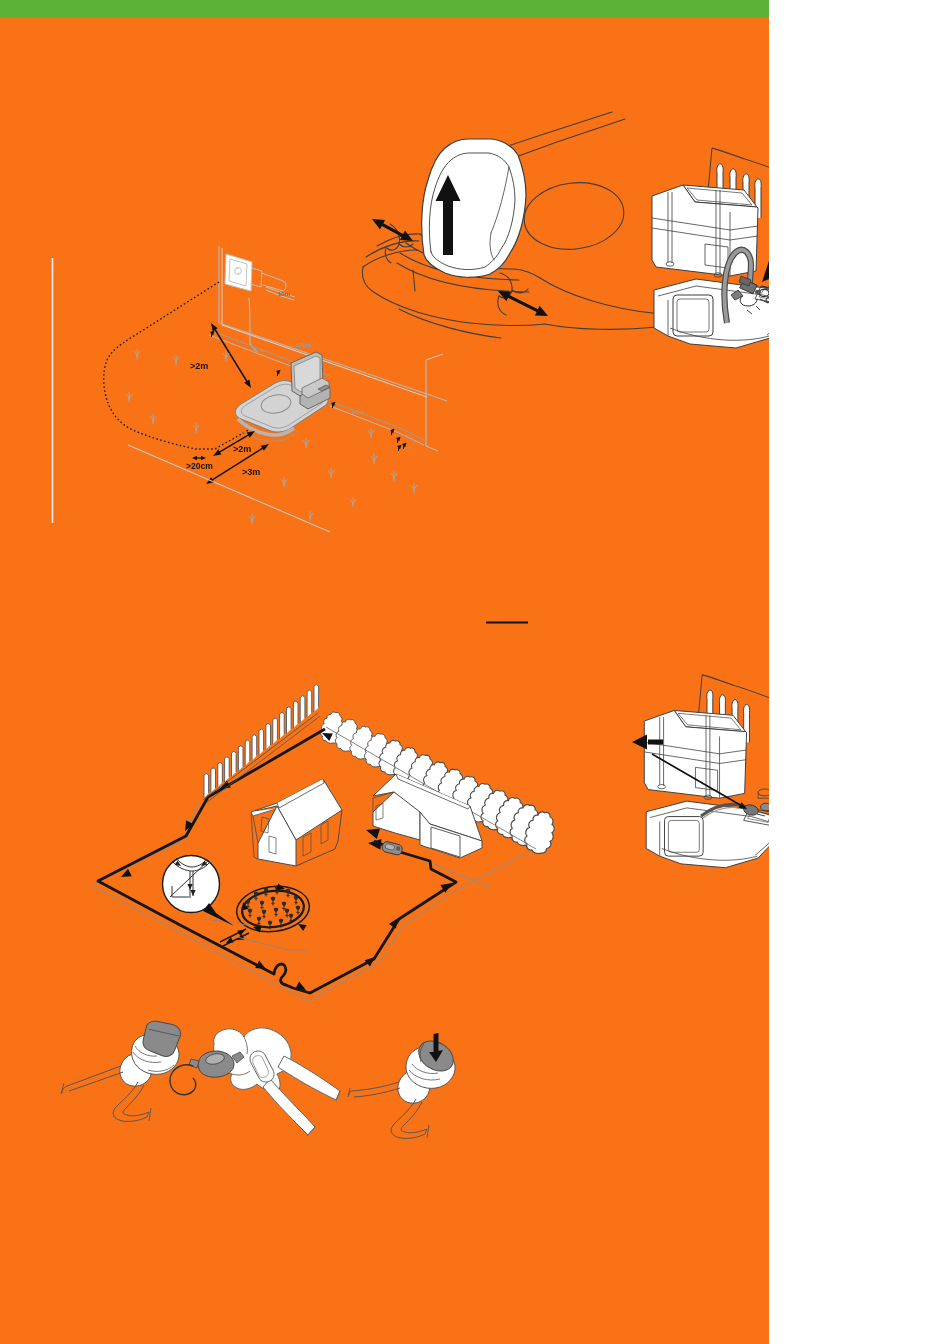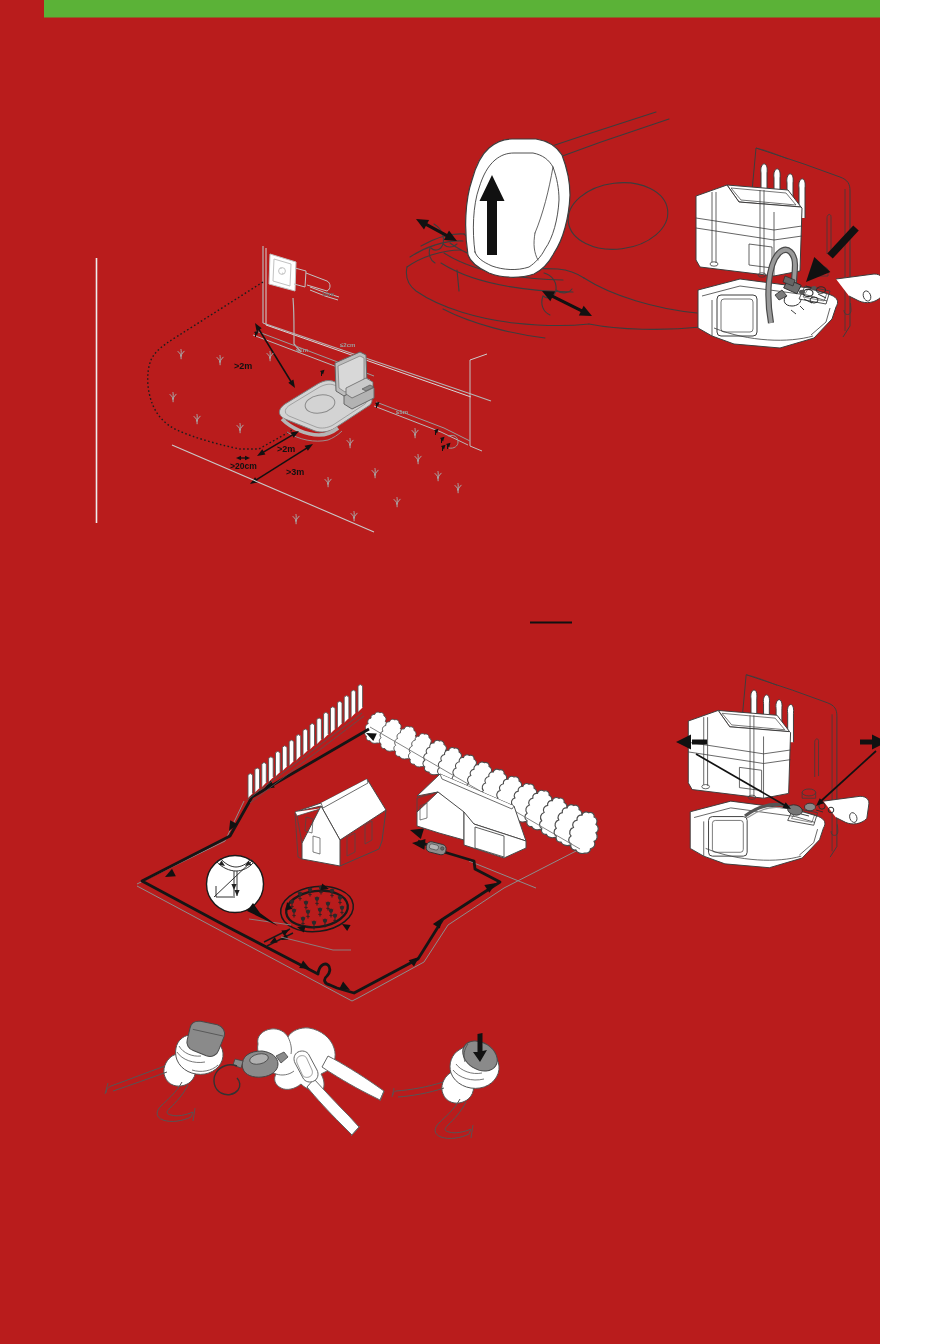--- a/index.html
+++ b/index.html
@@ -1,16 +1,16 @@
 <!DOCTYPE html>
 <html><head>
 <meta charset="utf-8">
 <style>
 html,body{margin:0;padding:0;background:#ffffff;}
-#page{position:relative;width:836px;height:1344px;background:#b91c1c;overflow:hidden;font-family:"Liberation Sans",sans-serif;padding-left:44px;}
+#page{position:relative;width:769px;height:1344px;background:#f97316;overflow:hidden;font-family:"Liberation Sans",sans-serif;}
 </style>
 </head>
 <body>
 
 <div id="page">
 <svg width="950" height="1344" viewBox="0 0 950 1344">
 <defs>
 <g id="tuft">
 <path d="M 0,0 C -0.5,-2.5 -2.2,-3.5 -3,-4.5 M 0,0 C 0.2,-3 0.4,-4.5 0,-6.5 M 0,0 C 0.8,-2.5 2.2,-3.6 3.2,-4.8 M 0,0 L 0.1,2.8" stroke="#a9a9a9" stroke-width="1" fill="none" stroke-linecap="round"></path>
 </g>

